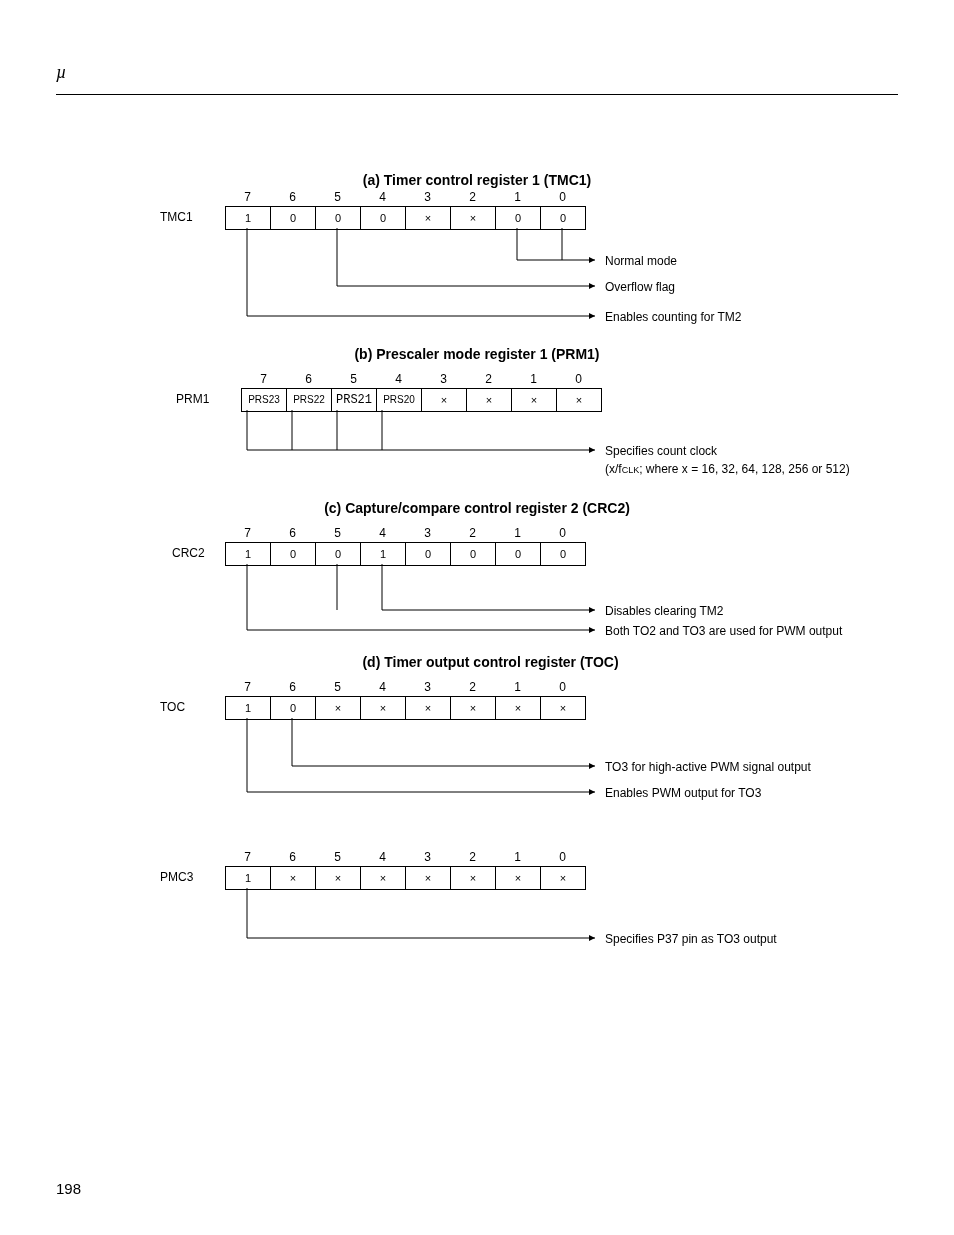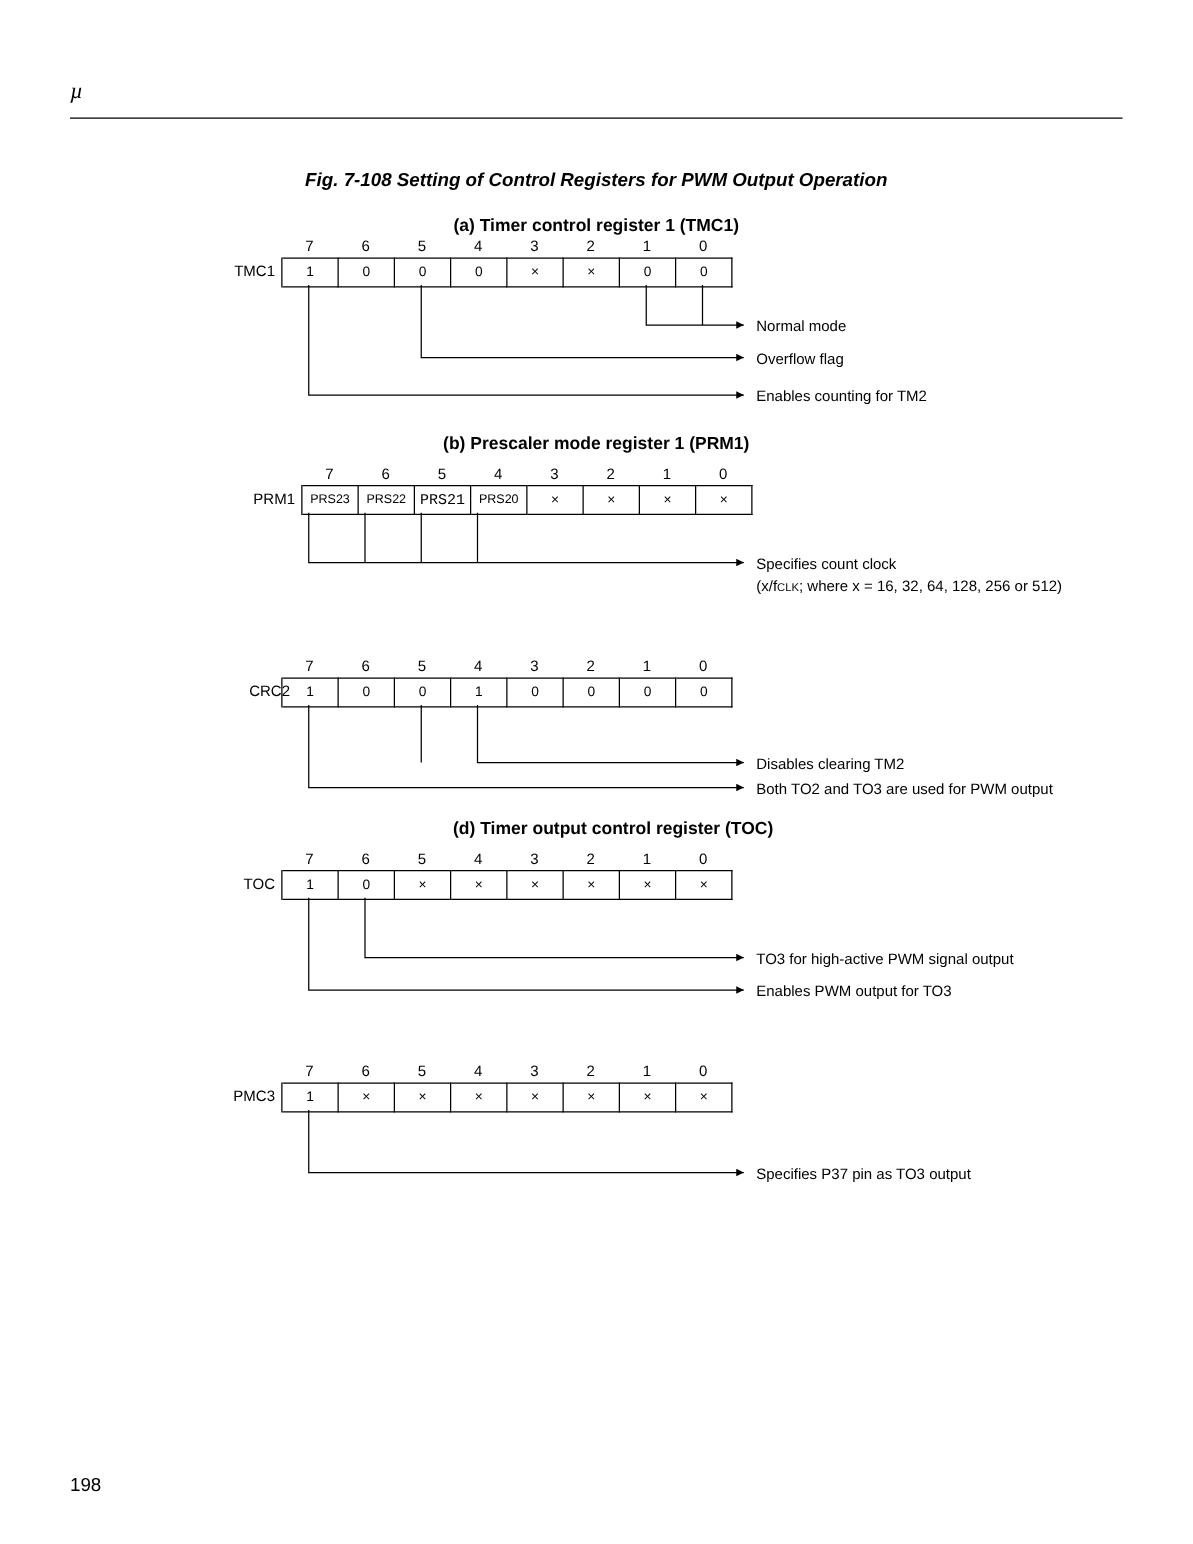--- a/index.html
+++ b/index.html
@@ -58,21 +58,20 @@
     display: flex;
   }
   .bitnums div {
     width: 45px;
     text-align: center;
     font-size: 12px;
   }
   .reg-label {
     position: absolute;
     top: 20px;
-    text-align: right;
     font-size: 12px;
   }
   .reg {
     position: absolute;
     top: 16px;
     display: flex;
     border-left: 1px solid #000;
   }
   .reg div {
     width: 44px;
@@ -104,21 +103,20 @@
     font-size: 15px;
   }
 </style>
 </head>
 <body>
 
 <div class="page">
   <div class="mu">µ</div>
   <div class="rule"></div>
 
-  <p class="fig-title" style="position:absolute;top:136px;left:0;right:0;">Fig. 7-108  Setting of Control Registers for PWM Output Operation</p>
 
   <div class="diagram" style="top:160px;height:180px;">
     <p class="sub-title" style="position:absolute;top:12px;left:0;right:0;">(a)  Timer control register 1 (TMC1)</p>
     <div class="reg-wrap" style="top:30px;">
       <div class="bitnums" style="left:225px;">
         <div>7</div>
           <div>6</div>
           <div>5</div>
           <div>4</div>
           <div>3</div>
@@ -189,20 +187,21 @@
       <path d="M112 0 L112 40" stroke="#000" fill="none"></path>
       <path d="M157 0 L157 40" stroke="#000" fill="none"></path>
     </svg>
     <div class="annot" style="left:605px;top:102px;">Specifies count clock</div>
     <div class="annot" style="left:605px;top:120px;">
       <span>(x/f</span><span class="sub">CLK</span><span>; where x = 16, 32, 64, 128, 256 or 512)</span>
     </div>
   </div>
 
   <div class="diagram" style="top:496px;height:150px;">
+    <p class="sub-title" style="position:absolute;top:4px;left:0;right:0;">(c)  Capture/compare control register 2 (CRC2)</p>
     <div class="reg-wrap" style="top:30px;">
       <div class="bitnums" style="left:225px;">
         <div>7</div>
           <div>6</div>
           <div>5</div>
           <div>4</div>
           <div>3</div>
           <div>2</div>
           <div>1</div>
           <div>0</div>

